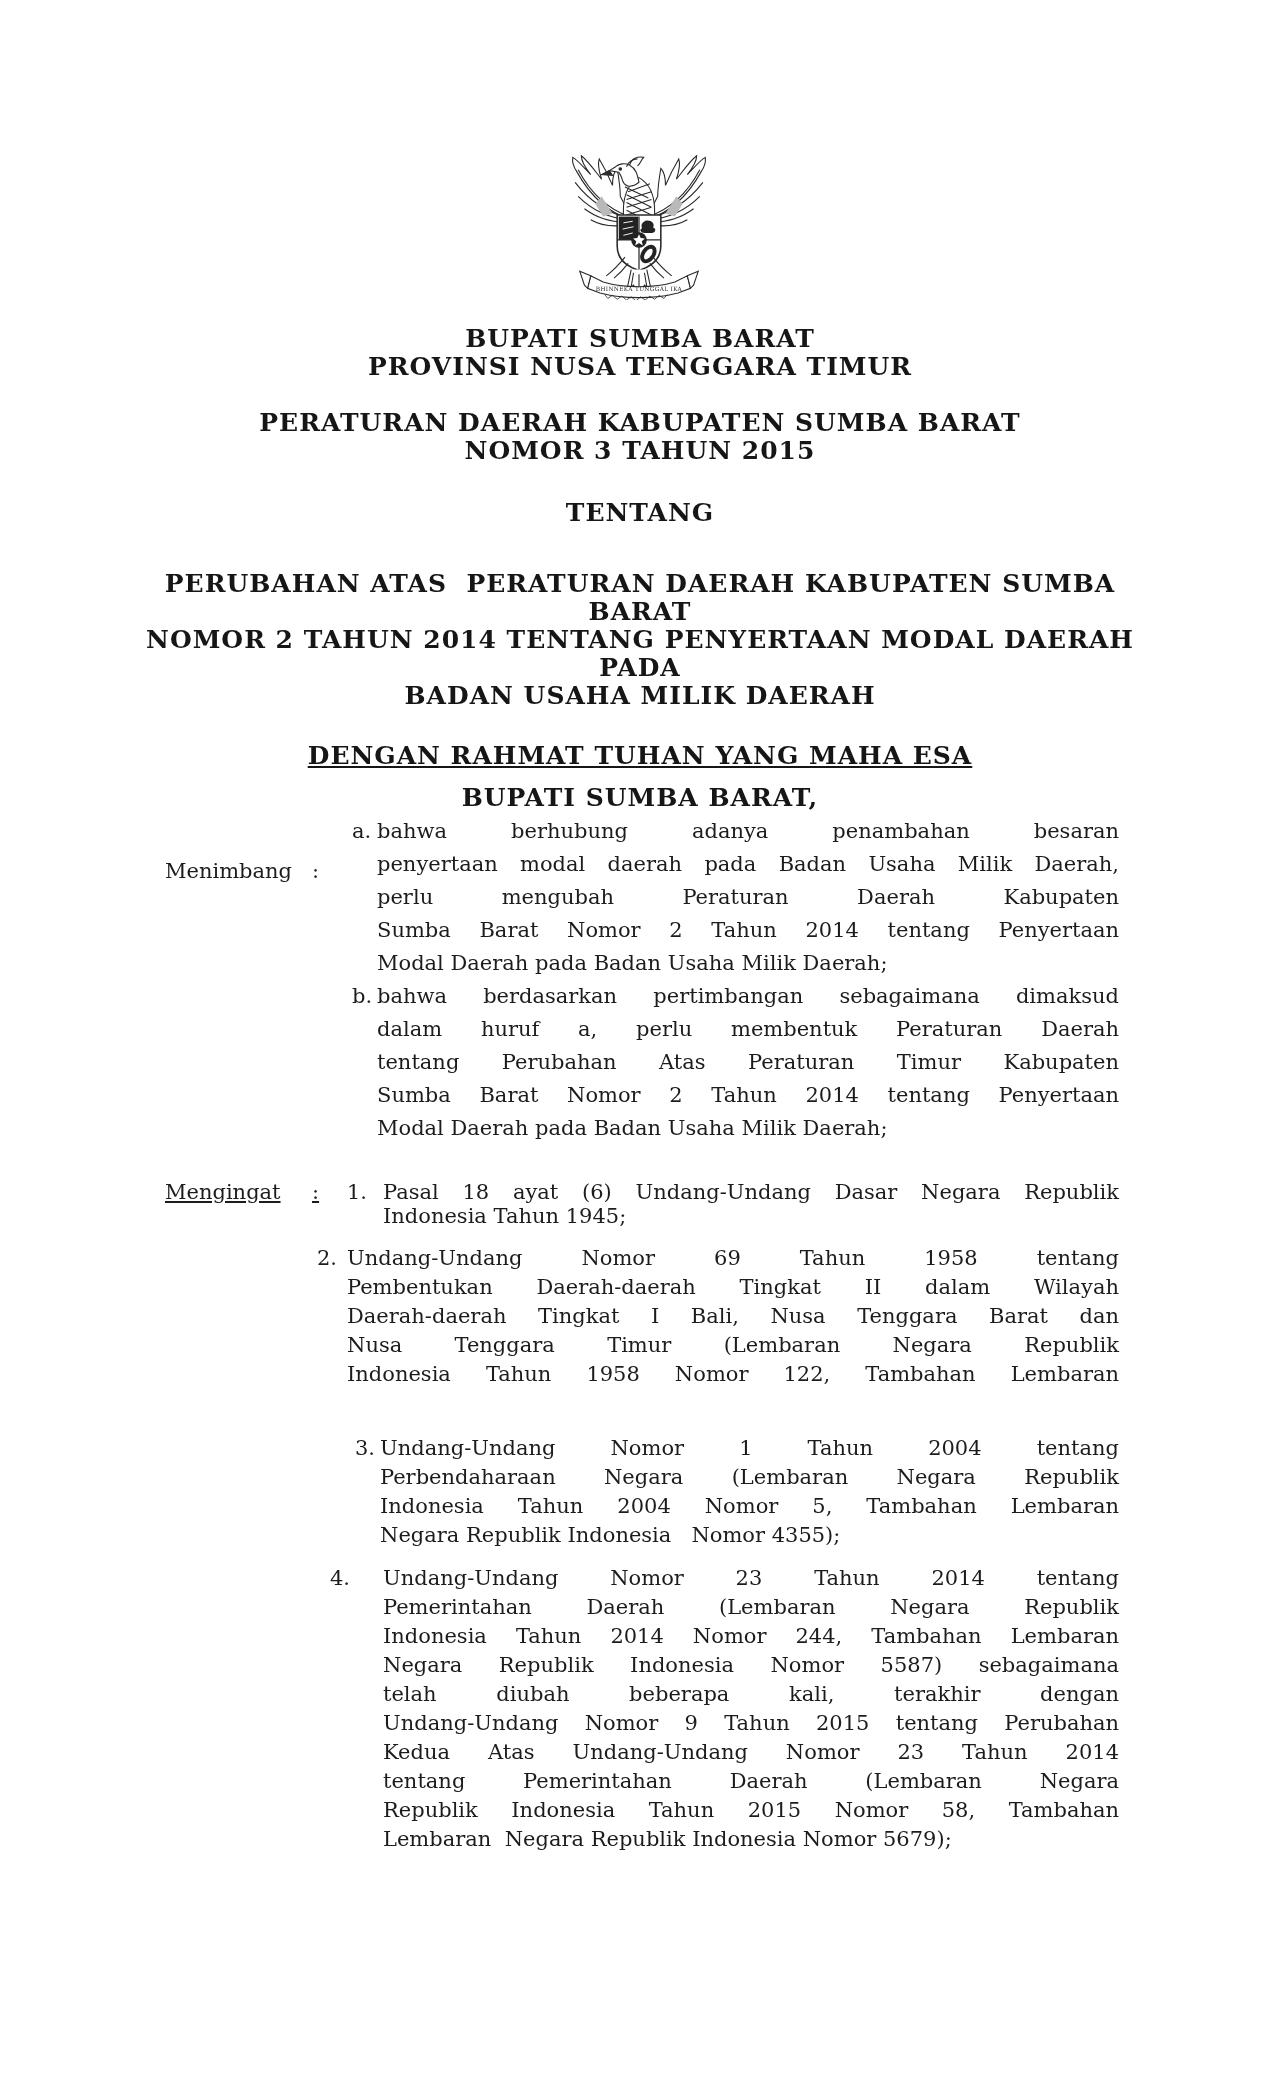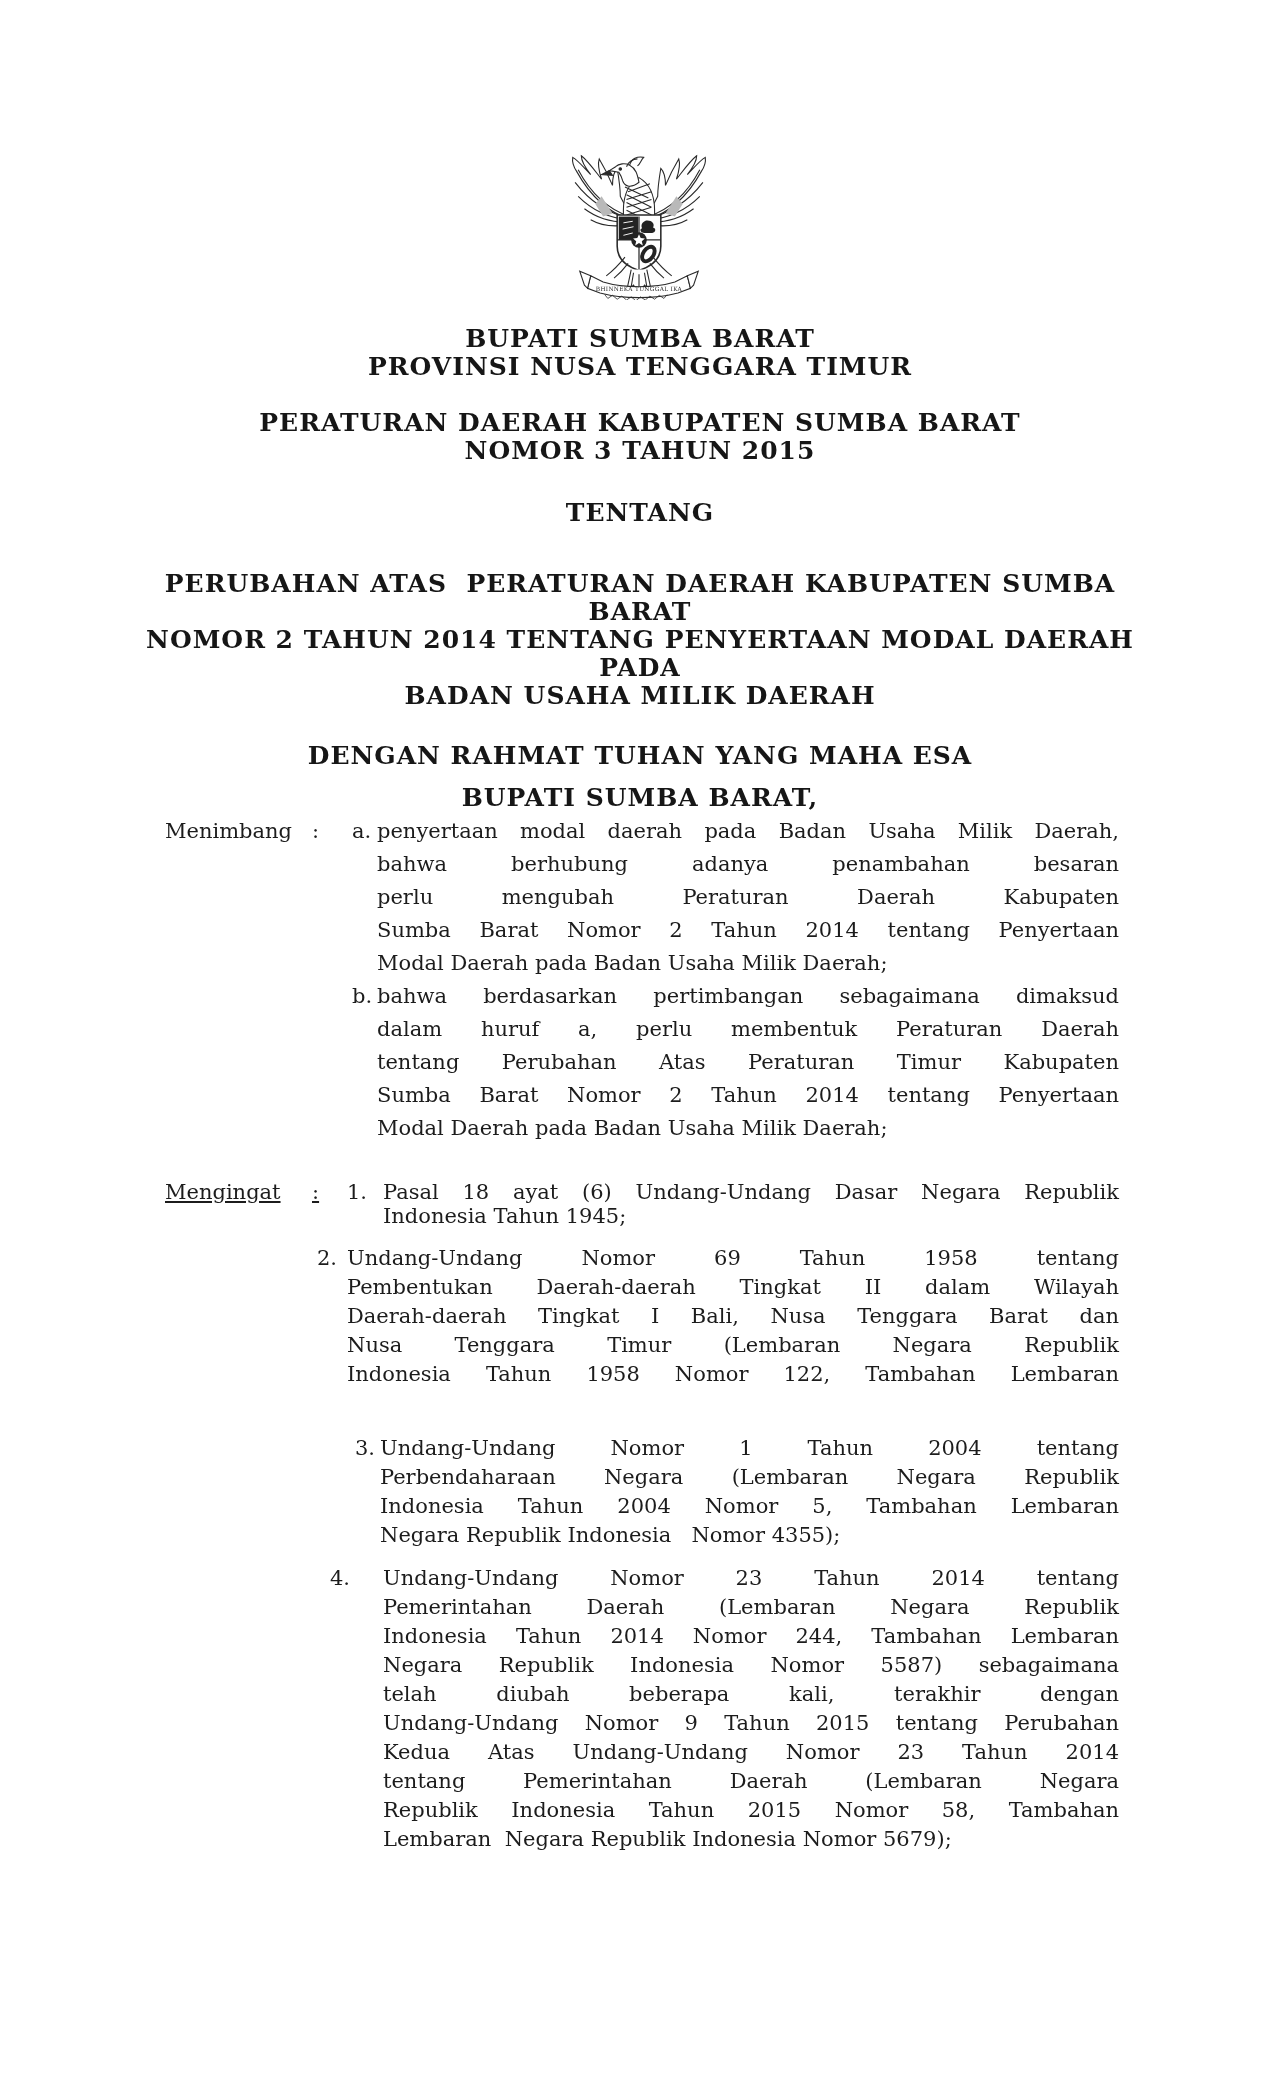--- a/index.html
+++ b/index.html
@@ -16,27 +16,27 @@
   .emblem{position:absolute;left:560px;top:148px;width:158px;height:152px;}
   
   .heading{
     position:absolute;left:138px;top:325px;width:1004px;
     text-align:center;font-weight:bold;color:#161616;
   }
   .h-line{font-size:25px;line-height:28px;letter-spacing:1px;white-space:pre-wrap;}
   .gap-a{margin-top:28px;}
   .gap-b{margin-top:34px;}
   .gap-c{margin-top:43px;}
-  .gap-d{margin-top:32px;}
+  .gap-d{margin-top:32px;text-decoration:underline;}
   .gap-e{margin-top:14px;}
   
   .clause-label,.clause-colon{
     position:absolute;font-size:21px;color:#1c1c1c;
   }
-  .lh33{line-height:33px;}
+  .lh33{line-height:33px;margin-top:40px;}
   .lh24{line-height:24px;text-decoration:underline;}
   .lbl-menimbang{left:165px;top:815px;}
   .col-menimbang{left:312px;top:815px;}
   .lbl-mengingat{left:165px;top:1180px;}
   .col-mengingat{left:312px;top:1180px;}
   .item{
     position:absolute;box-sizing:border-box;font-size:21px;
   }
   .item .marker{position:absolute;left:0;top:0;}
   .m-item-a{left:352px;top:815px;width:767px;padding-left:25px;line-height:33px;}
@@ -130,22 +130,22 @@
     <div class="h-line gap-d">DENGAN RAHMAT TUHAN YANG MAHA ESA</div>
     <div class="h-line gap-e">BUPATI SUMBA BARAT,</div>
   </div>
 
   <div class="clause-label lh33 lbl-menimbang">Menimbang</div>
   <div class="clause-colon lh33 col-menimbang">:</div>
 
   <div class="item m-item-a">
     <span class="marker">a.</span>
     <div>
+        <div class="jline">bahwa berhubung adanya penambahan besaran</div>
         <div class="jline">penyertaan modal daerah pada Badan Usaha Milik Daerah,</div>
-        <div class="jline">bahwa berhubung adanya penambahan besaran</div>
         <div class="jline">perlu mengubah Peraturan Daerah Kabupaten</div>
         <div class="jline">Sumba Barat  Nomor 2 Tahun 2014 tentang Penyertaan</div>
         <div class="jline jline-last">Modal Daerah pada Badan Usaha Milik Daerah;</div>
       </div>
   </div>
   <div class="item m-item-b">
     <span class="marker">b.</span>
     <div>
         <div class="jline">bahwa berdasarkan pertimbangan sebagaimana dimaksud</div>
         <div class="jline">dalam huruf a, perlu membentuk Peraturan Daerah</div>

